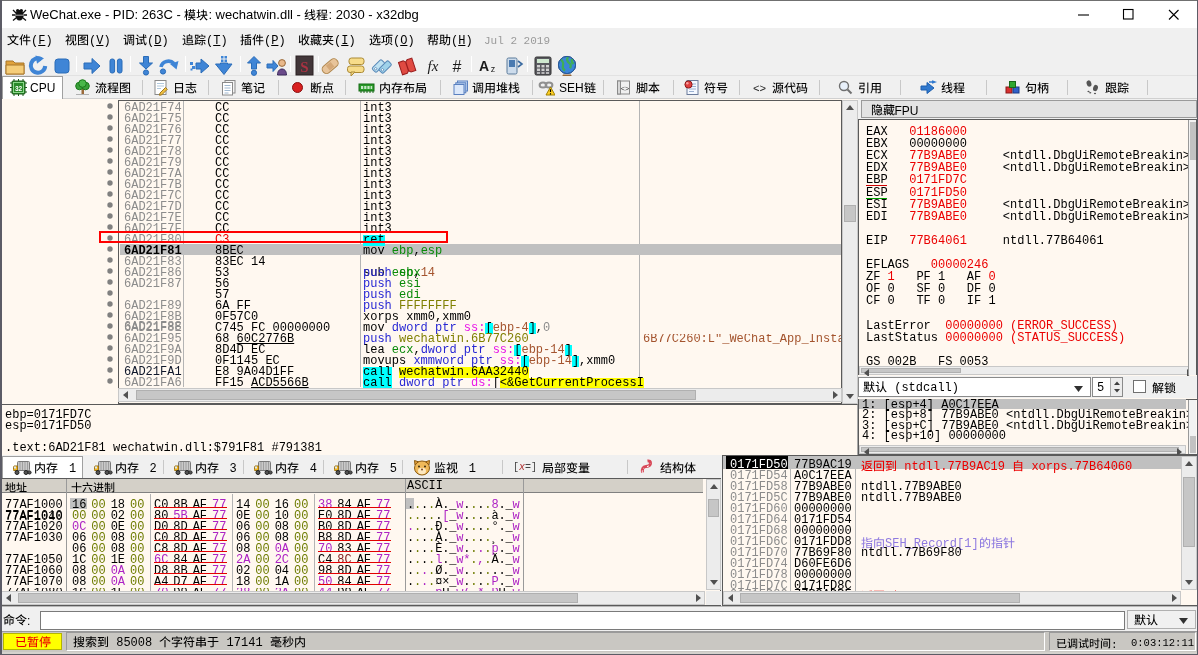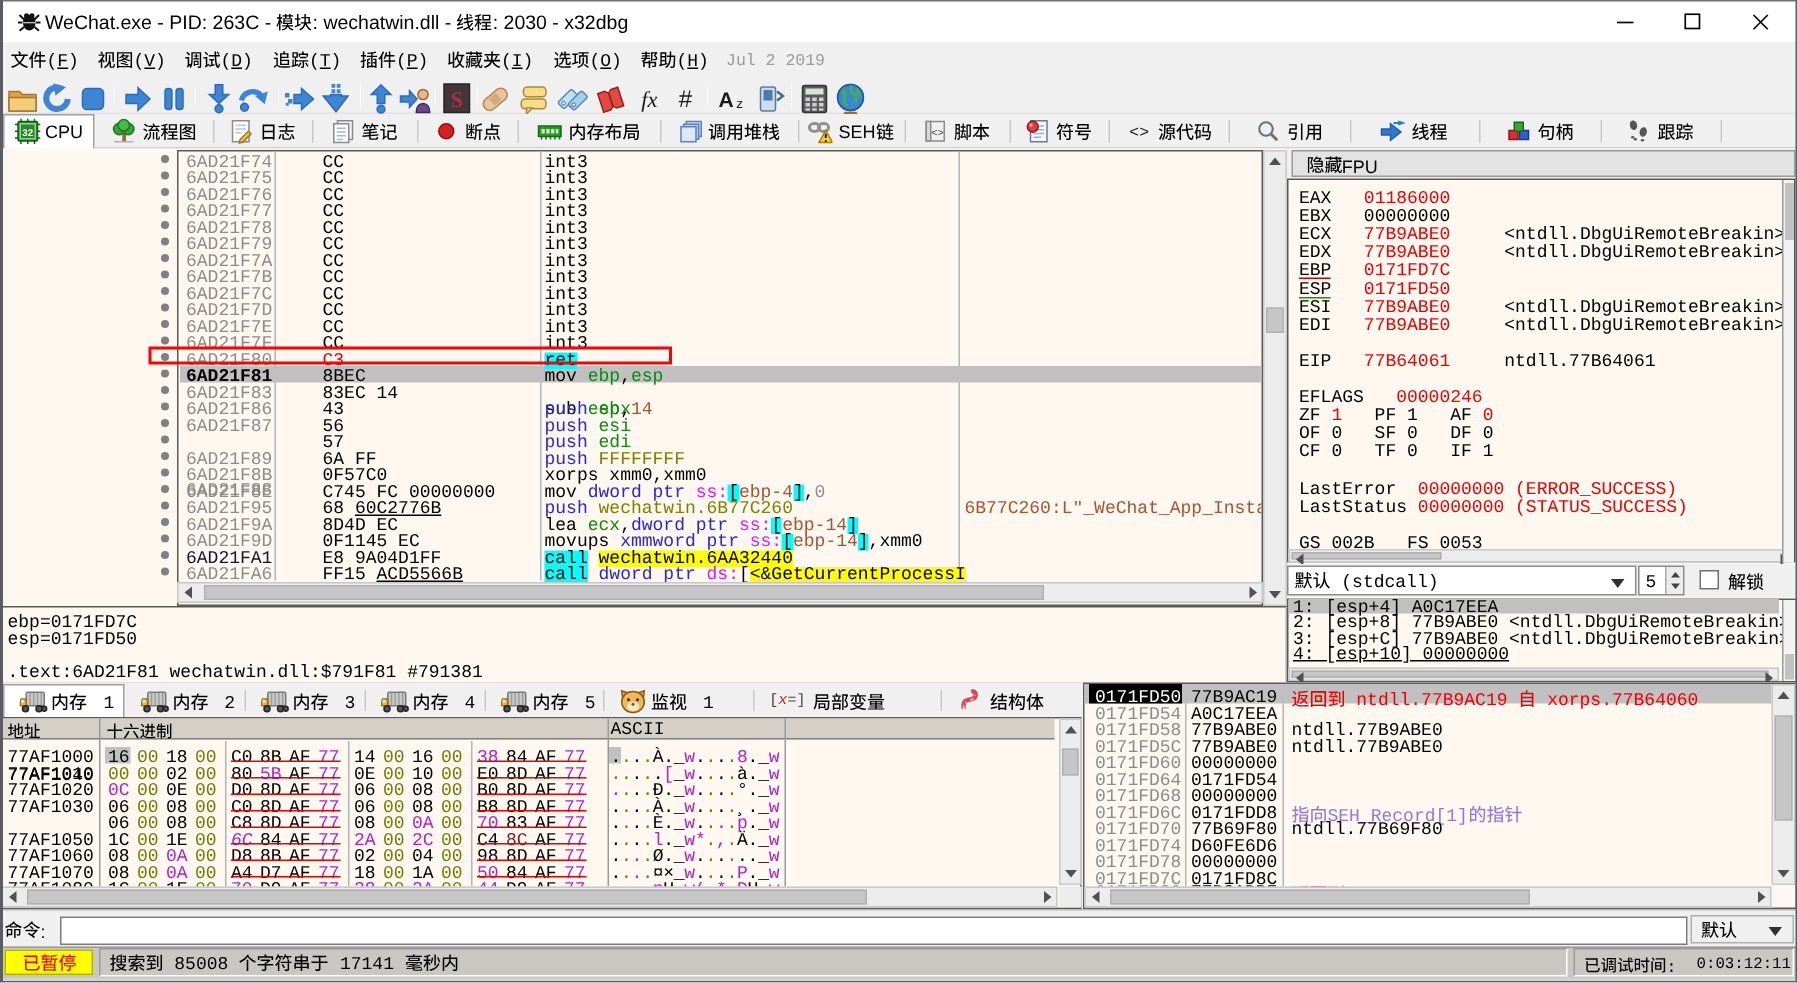--- a/index.html
+++ b/index.html
@@ -521,21 +521,21 @@
 <div style="position:absolute;left:124px;top:235px;font:12px/11px 'Liberation Mono',monospace;white-space:pre;"><span style="color:#8c8c8c;">6AD21F80</span></div>
 <div style="position:absolute;left:215px;top:235px;font:12px/11px 'Liberation Mono',monospace;white-space:pre;"><span style="color:#eb0000;text-align:right;">C3</span></div>
 <div style="position:absolute;left:363px;top:235px;font:12px/11px 'Liberation Mono',monospace;white-space:pre;"><span style="color:#000;background:#00ffff;display:inline-block;height:11px;line-height:11px;">ret</span></div>
 <div style="position:absolute;left:124px;top:246px;font:12px/11px 'Liberation Mono',monospace;white-space:pre;font-weight:bold;"><span style="color:#000;">6AD21F81</span></div>
 <div style="position:absolute;left:215px;top:246px;font:12px/11px 'Liberation Mono',monospace;white-space:pre;"><span style="color:#000;">8BEC</span></div>
 <div style="position:absolute;left:363px;top:246px;font:12px/11px 'Liberation Mono',monospace;white-space:pre;"><span style="color:#000;">mov </span><span style="color:#098a09;">ebp</span><span style="color:#000;">,</span><span style="color:#098a09;">esp</span></div>
 <div style="position:absolute;left:124px;top:257px;font:12px/11px 'Liberation Mono',monospace;white-space:pre;"><span style="color:#8c8c8c;">6AD21F83</span></div>
 <div style="position:absolute;left:215px;top:257px;font:12px/11px 'Liberation Mono',monospace;white-space:pre;"><span style="color:#000;">83EC 14</span></div>
 <div style="position:absolute;left:363px;top:268px;font:12px/11px 'Liberation Mono',monospace;white-space:pre;"><span style="color:#000;">sub </span><span style="color:#098a09;">esp</span><span style="color:#000;">,</span><span style="color:#a4542e;">14</span></div>
 <div style="position:absolute;left:124px;top:268px;font:12px/11px 'Liberation Mono',monospace;white-space:pre;"><span style="color:#8c8c8c;">6AD21F86</span></div>
-<div style="position:absolute;left:215px;top:268px;font:12px/11px 'Liberation Mono',monospace;white-space:pre;"><span style="color:#000;">43</span></div>
+<div style="position:absolute;left:215px;top:268px;font:12px/11px 'Liberation Mono',monospace;white-space:pre;"><span style="color:#000;">53</span></div>
 <div style="position:absolute;left:363px;top:268px;font:12px/11px 'Liberation Mono',monospace;white-space:pre;"><span style="color:#2727d4;">push</span><span style="color:#000;"> </span><span style="color:#098a09;">ebx</span></div>
 <div style="position:absolute;left:124px;top:279px;font:12px/11px 'Liberation Mono',monospace;white-space:pre;"><span style="color:#8c8c8c;">6AD21F87</span></div>
 <div style="position:absolute;left:215px;top:279px;font:12px/11px 'Liberation Mono',monospace;white-space:pre;"><span style="color:#000;">56</span></div>
 <div style="position:absolute;left:363px;top:279px;font:12px/11px 'Liberation Mono',monospace;white-space:pre;"><span style="color:#2727d4;">push</span><span style="color:#000;"> </span><span style="color:#098a09;">esi</span></div>
 <div style="position:absolute;left:124px;top:290px;font:12px/11px 'Liberation Mono',monospace;white-space:pre;margin-top:32px;"><span style="color:#8c8c8c;">6AD21F88</span></div>
 <div style="position:absolute;left:215px;top:290px;font:12px/11px 'Liberation Mono',monospace;white-space:pre;"><span style="color:#000;">57</span></div>
 <div style="position:absolute;left:363px;top:290px;font:12px/11px 'Liberation Mono',monospace;white-space:pre;"><span style="color:#2727d4;">push</span><span style="color:#000;"> </span><span style="color:#098a09;">edi</span></div>
 <div style="position:absolute;left:124px;top:301px;font:12px/11px 'Liberation Mono',monospace;white-space:pre;"><span style="color:#8c8c8c;">6AD21F89</span></div>
 <div style="position:absolute;left:215px;top:301px;font:12px/11px 'Liberation Mono',monospace;white-space:pre;"><span style="color:#000;">6A FF</span></div>
 <div style="position:absolute;left:363px;top:301px;font:12px/11px 'Liberation Mono',monospace;white-space:pre;"><span style="color:#2727d4;">push</span><span style="color:#000;"> </span><span style="color:#7f7f00;">FFFFFFFF</span></div>
@@ -633,21 +633,21 @@
 <div style="position:absolute;left:1133px;top:380px;width:13px;height:13px;background:#fff;border:1px solid #707070;"></div>
 <div style="position:absolute;left:1152px;top:381px;"><svg style="vertical-align:-1.92px" width="24.0" height="12" viewBox="0 -864 2000 1000" fill="#000000">
       <use href="#u89E3"></use>
       <use href="#u9501" x="1000"></use>
     </svg></div>
 <div style="position:absolute;left:858px;top:399px;width:340px;height:56px;border:1px solid #5a5a5a;background:#fff8f0;"></div>
 <div style="position:absolute;left:859px;top:399px;width:327px;height:10px;background:#c0c0c0;"></div>
 <div style="position:absolute;left:862px;top:400px;font:12px/11px 'Liberation Mono',monospace;white-space:pre;"><span style="color:#000;">1: [esp+4] A0C17EEA</span></div>
 <div style="position:absolute;left:862px;top:410.4px;font:12px/11px 'Liberation Mono',monospace;white-space:pre;"><span style="color:#000;">2: [esp+8] 77B9ABE0 &lt;ntdll.DbgUiRemoteBreakin&gt;</span></div>
 <div style="position:absolute;left:862px;top:420.8px;font:12px/11px 'Liberation Mono',monospace;white-space:pre;"><span style="color:#000;">3: [esp+C] 77B9ABE0 &lt;ntdll.DbgUiRemoteBreakin&gt;</span></div>
-<div style="position:absolute;left:862px;top:431.2px;font:12px/11px 'Liberation Mono',monospace;white-space:pre;"><span style="color:#000;text-decoration:underline;">4: [esp+10] 00000000</span></div>
+<div style="position:absolute;left:862px;top:431.2px;font:12px/11px 'Liberation Mono',monospace;white-space:pre;"><span style="color:#000;">4: [esp+10] 00000000</span></div>
 <div style="position:absolute;left:1188px;top:400px;width:8px;height:54px;background:#f2f2f2;border-left:1px solid #999;"></div>
 <div style="position:absolute;left:1190px;top:436px;width:6px;height:17px;background:#c2c2c2;"></div>
 <div style="position:absolute;left:859px;top:445px;width:327px;height:9px;background:#ececec;border:1px solid #c8c8c8;"></div>
 <div style="position:absolute;left:861px;top:447px;width:318px;height:5px;background:#c6c6c6;border:1px solid #b0b0b0;"></div>
 <svg width="10" height="11" viewBox="0 0 10 11" style="position:absolute;left:861px;top:447px">
     <path d="M8 1 L8 9 L3 5 Z" fill="#505050"></path>
   </svg>
 <svg width="10" height="11" viewBox="0 0 10 11" style="position:absolute;left:1174px;top:447px">
     <path d="M3 1 L8 5 L3 9 Z" fill="#505050"></path>
   </svg>
@@ -810,21 +810,21 @@
 <div style="position:absolute;left:318px;top:533px;font:12px/11px 'Liberation Mono',monospace;white-space:pre;word-spacing:-2.3px;"><span style="color:#000;">B8</span> <span style="color:#000;">8D</span> <span style="color:#000;">AF</span> <span style="color:#ad23c4;">77</span></div>
 <div style="position:absolute;left:407px;top:533px;font:12px/11px 'Liberation Mono',monospace;white-space:pre;letter-spacing:-0.18px;"><span style="color:#000;">.</span><span style="color:#6e7c00;">.</span><span style="color:#000;">.</span><span style="color:#6e7c00;">.</span><span style="color:#000;">À</span><span style="color:#000;">.</span><span style="color:#000;">_</span><span style="color:#ad23c4;">w</span><span style="color:#000;">.</span><span style="color:#6e7c00;">.</span><span style="color:#000;">.</span><span style="color:#6e7c00;">.</span><span style="color:#000;">¸</span><span style="color:#000;">.</span><span style="color:#000;">_</span><span style="color:#ad23c4;">w</span></div>
 <div style="position:absolute;left:5px;top:512px;font:12px/11px 'Liberation Mono',monospace;white-space:pre;"><span style="color:#000;">77AF1040</span></div>
 <div style="position:absolute;left:72px;top:544px;font:12px/11px 'Liberation Mono',monospace;white-space:pre;word-spacing:-2.3px;"><span style="color:#000;">06</span> <span style="color:#6e7c00;">00</span> <span style="color:#000;">08</span> <span style="color:#6e7c00;">00</span></div>
 <div style="position:absolute;left:154px;top:544px;font:12px/11px 'Liberation Mono',monospace;white-space:pre;word-spacing:-2.3px;"><span style="color:#000;">C8</span> <span style="color:#000;">8D</span> <span style="color:#000;">AF</span> <span style="color:#ad23c4;">77</span></div>
 <div style="position:absolute;left:236px;top:544px;font:12px/11px 'Liberation Mono',monospace;white-space:pre;word-spacing:-2.3px;"><span style="color:#000;">08</span> <span style="color:#6e7c00;">00</span> <span style="color:#ad23c4;">0A</span> <span style="color:#6e7c00;">00</span></div>
 <div style="position:absolute;left:318px;top:544px;font:12px/11px 'Liberation Mono',monospace;white-space:pre;word-spacing:-2.3px;"><span style="color:#ad23c4;">70</span> <span style="color:#000;">83</span> <span style="color:#000;">AF</span> <span style="color:#ad23c4;">77</span></div>
 <div style="position:absolute;left:407px;top:544px;font:12px/11px 'Liberation Mono',monospace;white-space:pre;letter-spacing:-0.18px;"><span style="color:#000;">.</span><span style="color:#6e7c00;">.</span><span style="color:#000;">.</span><span style="color:#6e7c00;">.</span><span style="color:#000;">È</span><span style="color:#000;">.</span><span style="color:#000;">_</span><span style="color:#ad23c4;">w</span><span style="color:#000;">.</span><span style="color:#6e7c00;">.</span><span style="color:#ad23c4;">.</span><span style="color:#6e7c00;">.</span><span style="color:#ad23c4;">p</span><span style="color:#000;">.</span><span style="color:#000;">_</span><span style="color:#ad23c4;">w</span></div>
 <div style="position:absolute;left:5px;top:555px;font:12px/11px 'Liberation Mono',monospace;white-space:pre;"><span style="color:#000;">77AF1050</span></div>
 <div style="position:absolute;left:72px;top:555px;font:12px/11px 'Liberation Mono',monospace;white-space:pre;word-spacing:-2.3px;"><span style="color:#000;">1C</span> <span style="color:#6e7c00;">00</span> <span style="color:#000;">1E</span> <span style="color:#6e7c00;">00</span></div>
-<div style="position:absolute;left:154px;top:555px;font:12px/11px 'Liberation Mono',monospace;white-space:pre;word-spacing:-2.3px;"><span style="color:#ad23c4;font-style:italic;">6C</span> <span style="color:#000;">84</span> <span style="color:#000;">AF</span> <span style="color:#ad23c4;">77</span></div>
+<div style="position:absolute;left:154px;top:555px;font:12px/11px 'Liberation Mono',monospace;white-space:pre;word-spacing:-2.3px;"><span style="color:#ad23c4;">6C</span> <span style="color:#000;">84</span> <span style="color:#000;">AF</span> <span style="color:#ad23c4;">77</span></div>
 <div style="position:absolute;left:236px;top:555px;font:12px/11px 'Liberation Mono',monospace;white-space:pre;word-spacing:-2.3px;"><span style="color:#ad23c4;">2A</span> <span style="color:#6e7c00;">00</span> <span style="color:#ad23c4;">2C</span> <span style="color:#6e7c00;">00</span></div>
 <div style="position:absolute;left:318px;top:555px;font:12px/11px 'Liberation Mono',monospace;white-space:pre;word-spacing:-2.3px;"><span style="color:#000;">C4</span> <span style="color:#7f1d1d;">8C</span> <span style="color:#000;">AF</span> <span style="color:#ad23c4;">77</span></div>
 <div style="position:absolute;left:407px;top:555px;font:12px/11px 'Liberation Mono',monospace;white-space:pre;letter-spacing:-0.18px;"><span style="color:#000;">.</span><span style="color:#6e7c00;">.</span><span style="color:#000;">.</span><span style="color:#6e7c00;">.</span><span style="color:#ad23c4;">l</span><span style="color:#000;">.</span><span style="color:#000;">_</span><span style="color:#ad23c4;">w</span><span style="color:#ad23c4;">*</span><span style="color:#6e7c00;">.</span><span style="color:#ad23c4;">,</span><span style="color:#6e7c00;">.</span><span style="color:#000;">Ä</span><span style="color:#000;">.</span><span style="color:#000;">_</span><span style="color:#ad23c4;">w</span></div>
 <div style="position:absolute;left:5px;top:566px;font:12px/11px 'Liberation Mono',monospace;white-space:pre;"><span style="color:#000;">77AF1060</span></div>
 <div style="position:absolute;left:72px;top:566px;font:12px/11px 'Liberation Mono',monospace;white-space:pre;word-spacing:-2.3px;"><span style="color:#000;">08</span> <span style="color:#6e7c00;">00</span> <span style="color:#ad23c4;">0A</span> <span style="color:#6e7c00;">00</span></div>
 <div style="position:absolute;left:154px;top:566px;font:12px/11px 'Liberation Mono',monospace;white-space:pre;word-spacing:-2.3px;"><span style="color:#000;">D8</span> <span style="color:#000;">8B</span> <span style="color:#000;">AF</span> <span style="color:#ad23c4;">77</span></div>
 <div style="position:absolute;left:236px;top:566px;font:12px/11px 'Liberation Mono',monospace;white-space:pre;word-spacing:-2.3px;"><span style="color:#000;">02</span> <span style="color:#6e7c00;">00</span> <span style="color:#000;">04</span> <span style="color:#6e7c00;">00</span></div>
 <div style="position:absolute;left:318px;top:566px;font:12px/11px 'Liberation Mono',monospace;white-space:pre;word-spacing:-2.3px;"><span style="color:#000;">98</span> <span style="color:#000;">8D</span> <span style="color:#000;">AF</span> <span style="color:#ad23c4;">77</span></div>
 <div style="position:absolute;left:407px;top:566px;font:12px/11px 'Liberation Mono',monospace;white-space:pre;letter-spacing:-0.18px;"><span style="color:#000;">.</span><span style="color:#6e7c00;">.</span><span style="color:#ad23c4;">.</span><span style="color:#6e7c00;">.</span><span style="color:#000;">Ø</span><span style="color:#000;">.</span><span style="color:#000;">_</span><span style="color:#ad23c4;">w</span><span style="color:#000;">.</span><span style="color:#6e7c00;">.</span><span style="color:#000;">.</span><span style="color:#6e7c00;">.</span><span style="color:#000;">.</span><span style="color:#000;">.</span><span style="color:#000;">_</span><span style="color:#ad23c4;">w</span></div>
 <div style="position:absolute;left:5px;top:577px;font:12px/11px 'Liberation Mono',monospace;white-space:pre;"><span style="color:#000;">77AF1070</span></div>

